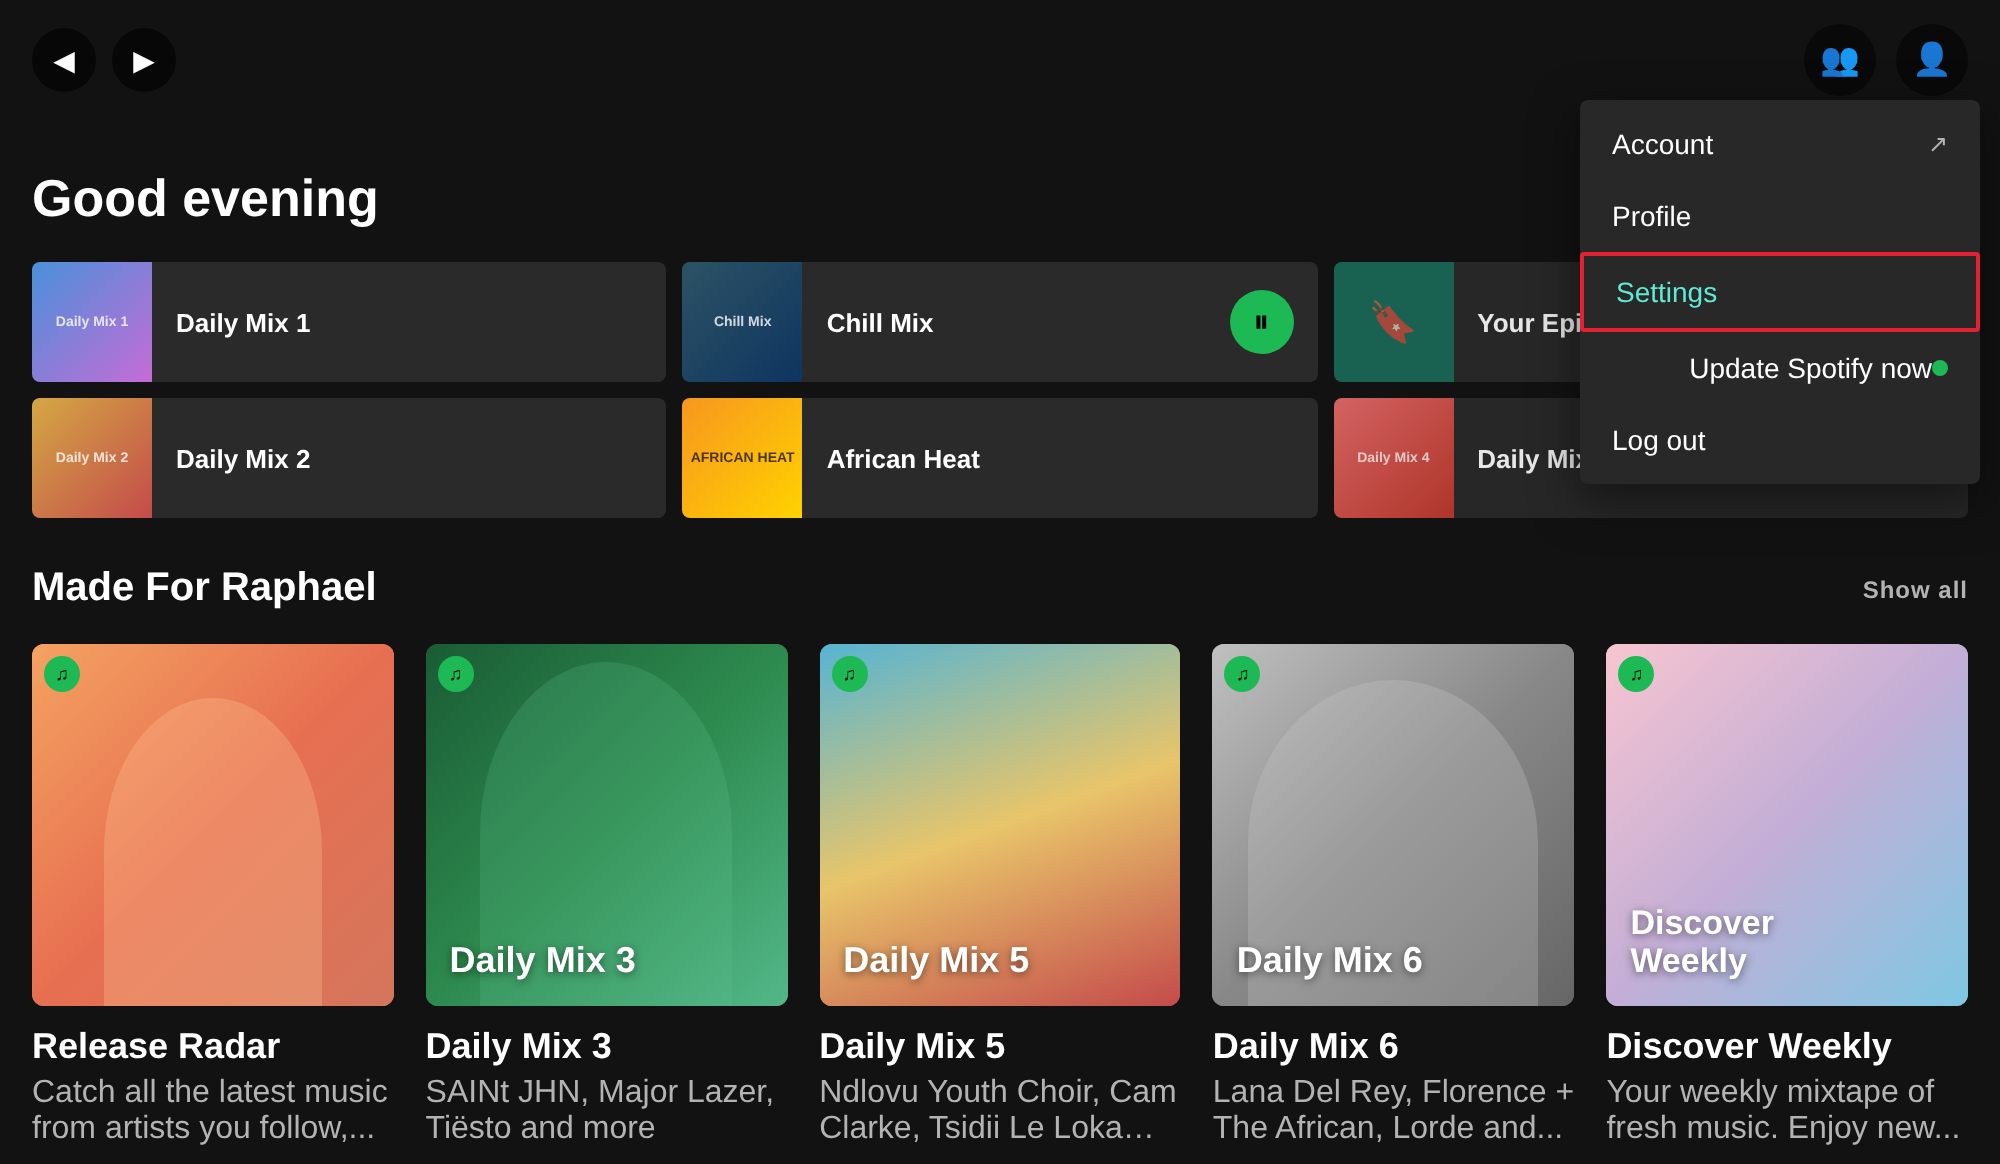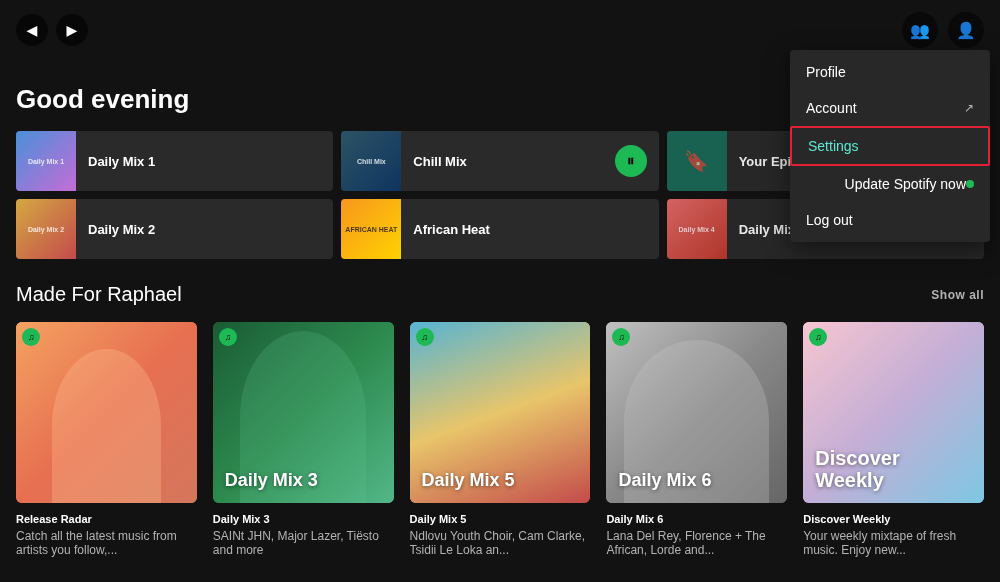--- a/index.html
+++ b/index.html
@@ -126,21 +126,21 @@
 
     
     .section-header {
       display: flex;
       justify-content: space-between;
       align-items: center;
       margin-bottom: 16px;
     }
     .section-title {
       font-size: 20px;
-      font-weight: 400;
+      font-weight: 700;
     }
     .show-all {
       font-size: 12px;
       color: #b3b3b3;
       cursor: pointer;
       font-weight: 700;
       letter-spacing: 0.5px;
     }
 
     .cards-row {
@@ -153,29 +153,29 @@
     }
     .card-img {
       width: 100%;
       aspect-ratio: 1;
       border-radius: 6px;
       margin-bottom: 10px;
       overflow: hidden;
       position: relative;
     }
     .card-title {
-      font-size: 11px;
+      font-size: 18px;
       font-weight: 700;
       margin-bottom: 4px;
       white-space: nowrap;
       overflow: hidden;
       text-overflow: ellipsis;
     }
     .card-sub {
-      font-size: 12px;
+      font-size: 16px;
       color: #b3b3b3;
       display: -webkit-box;
       -webkit-line-clamp: 2;
       -webkit-box-orient: vertical;
       overflow: hidden;
     }
 
     
     .spotify-logo {
       position: absolute;
@@ -399,40 +399,40 @@
       <div class="card-title">Daily Mix 6</div>
       <div class="card-sub">Lana Del Rey, Florence + The African, Lorde and...</div>
     </div>
 
     <div class="card">
       <div class="card-img card-discover">
         <div class="spotify-logo">♫</div>
         <div class="card-figure">
           <div style="position:absolute;bottom:0;left:0;right:0;height:100%;background:linear-gradient(135deg,#f7c5d0,#c3aed6,#7ec8e3);"></div>
         </div>
-        <div class="card-text-overlay" style="font-size:20px;">Discover<br>Weekly</div>
+        <div class="card-text-overlay" style="font-size:17px;">Discover<br>Weekly</div>
       </div>
       <div class="card-title">Discover Weekly</div>
       <div class="card-sub">Your weekly mixtape of fresh music. Enjoy new...</div>
     </div>
 
   </div>
 </div>
 
 <div class="dropdown-menu">
-
-  <div class="dropdown-item">
-    <span>Profile</span>
-  </div>
 
   <div class="dropdown-item" style="justify-content:space-between;">
     <span>Account</span>
     <span class="external-icon">↗</span>
   </div>
 
+  <div class="dropdown-item">
+    <span>Profile</span>
+  </div>
+
 
   <div class="dropdown-item active" style="border:2px solid #e22134;border-radius:2px;">
     <span>Settings</span>
   </div>
 
   <div class="dropdown-item" style="justify-content:flex-end;">
     <span>Update Spotify now</span>
     <div class="blue-dot"></div>
   </div>
 

